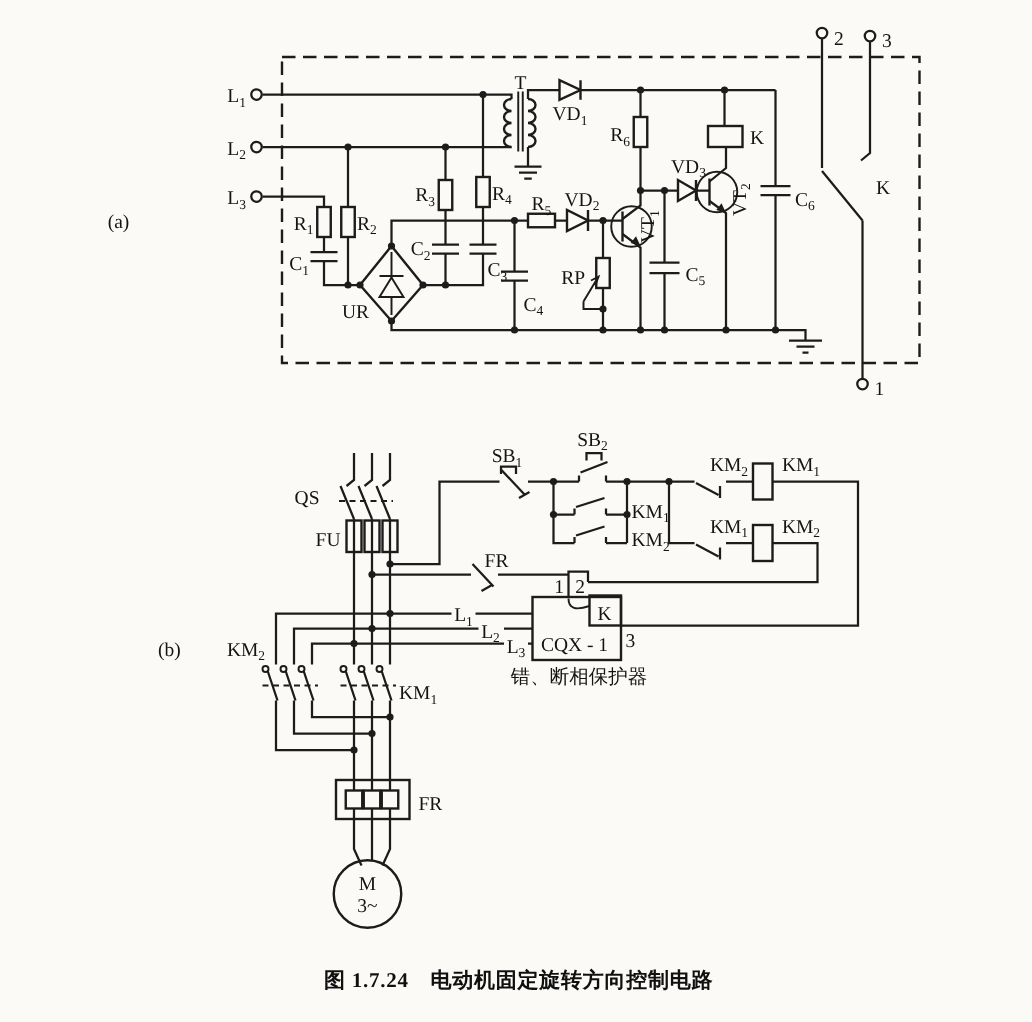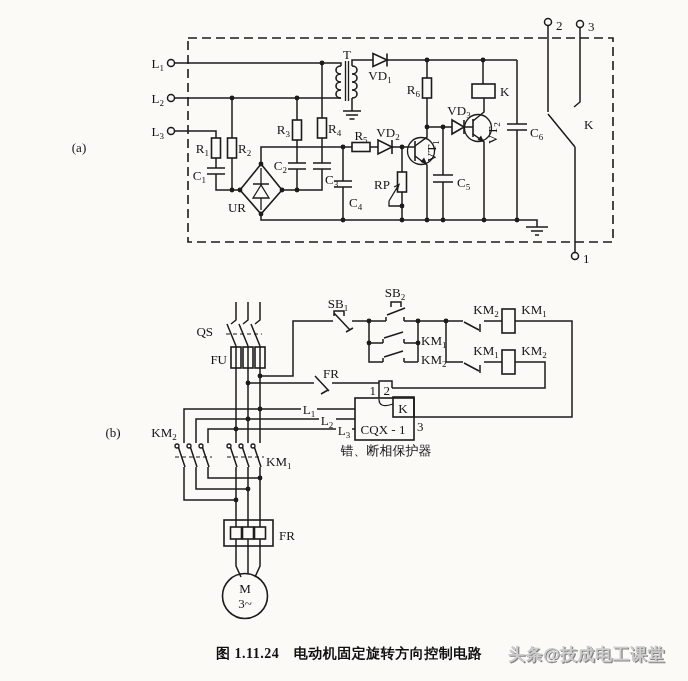--- a/index.html
+++ b/index.html
@@ -290,15 +290,14 @@
           <circle cx="236" cy="429" r="2.4"></circle>
       <circle cx="260" cy="478" r="2.4"></circle>
           <circle cx="248" cy="489" r="2.4"></circle>
           <circle cx="236" cy="500" r="2.4"></circle>
     </g>
 
     <text class="lbl" x="113" y="437" text-anchor="middle">(b)</text>
   </g>
 </svg>
 
-<div class="caption">图 1.11.24　电动机固定旋转方向控制电路</div>
-<div class="watermark">头条@技成电工课堂</div>
+<div class="caption">图 1.7.24　电动机固定旋转方向控制电路</div>
 </div>
 
 </body></html>

